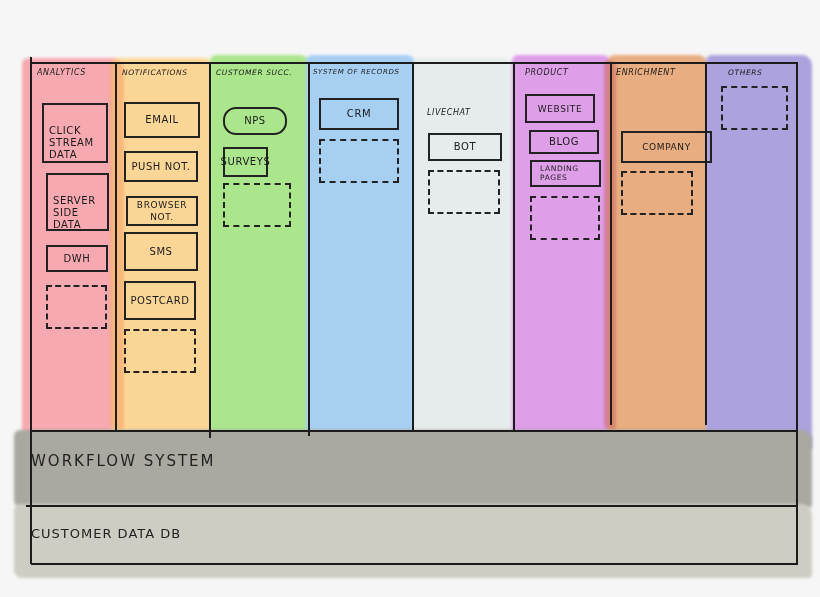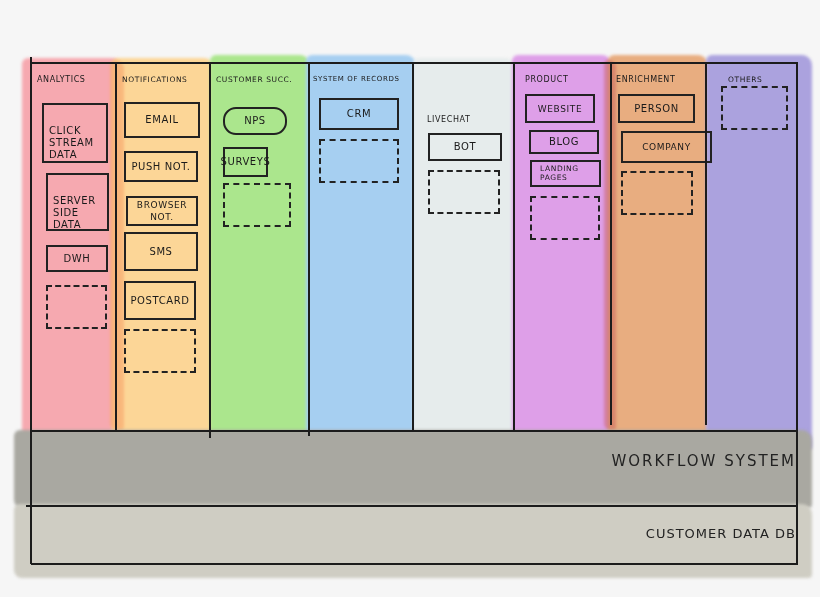--- a/index.html
+++ b/index.html
@@ -17,44 +17,45 @@
     filter: blur(1.5px);
   }
   .col {
     position: absolute;
     top: 63px;
     height: 368px;
     box-sizing: border-box;
   }
   .col-title {
     position: absolute;
-    top: 12px; left: 6px; right: 2px;
+    top: 5px; left: 6px; right: 2px;
     font-size: 8px;
     letter-spacing: 0.6px;
     text-transform: uppercase;
     white-space: nowrap;
     overflow: hidden;
+    font-style: italic;
   }
   .box {
     position: absolute;
     border: 2px solid #222;
     box-sizing: border-box;
     font-size: 10px;
     letter-spacing: 0.6px;
     text-transform: uppercase;
     line-height: 12px;
     padding: 20px 5px;
     white-space: pre-line;
   }
   .box.center { display: flex; align-items: center; justify-content: center; text-align: center; padding: 0 3px; }
   .box.dashed { border: 2px dashed #222; }
   .frame-line { position: absolute; background: #1c1c1c; }
   .band-label {
     position: absolute; left: 0; right: 0;
-    text-align: right;
+    text-align: left;
     font-size: 15px;
     letter-spacing: 2px;
     text-transform: uppercase;
     color: #222;
   }
   .band-label.small { font-size: 13px; letter-spacing: 1px; }
 </style>
 </head>
 <body>
 
@@ -116,21 +117,20 @@
   <div class="col-title" style="left:11px;">Product</div>
   <div class="box center" style="left:11px;top:31px;width:70px;height:29px;font-size:9px;">Website</div>
   <div class="box center" style="left:15px;top:67px;width:70px;height:24px;">Blog</div>
   <div class="box" style="left:16px;top:97px;width:71px;height:27px;font-size:7.5px;line-height:9px;padding:2px 8px;">Landing
 Pages</div>
   <div class="box dashed" style="left:16px;top:133px;width:70px;height:32px;"></div>
 </div>
 
 <div class="col" style="left:610px;width:96px;">
   <div class="col-title">Enrichment</div>
-  <div class="box center" style="left:8px;top:31px;width:77px;height:29px;">Person</div>
   <div class="box center" style="left:11px;top:68px;width:91px;height:32px;font-size:9px;">Company</div>
   <div class="box dashed" style="left:11px;top:108px;width:72px;height:36px;"></div>
 </div>
 
 <div class="col" style="left:706px;width:91px;">
   <div class="col-title" style="left:22px;font-size:7.5px;">Others</div>
   <div class="box dashed" style="left:15px;top:23px;width:67px;height:36px;"></div>
 </div>
 
 <div class="frame-line" style="left:31px;top:62px;width:767px;height:2px;"></div>

